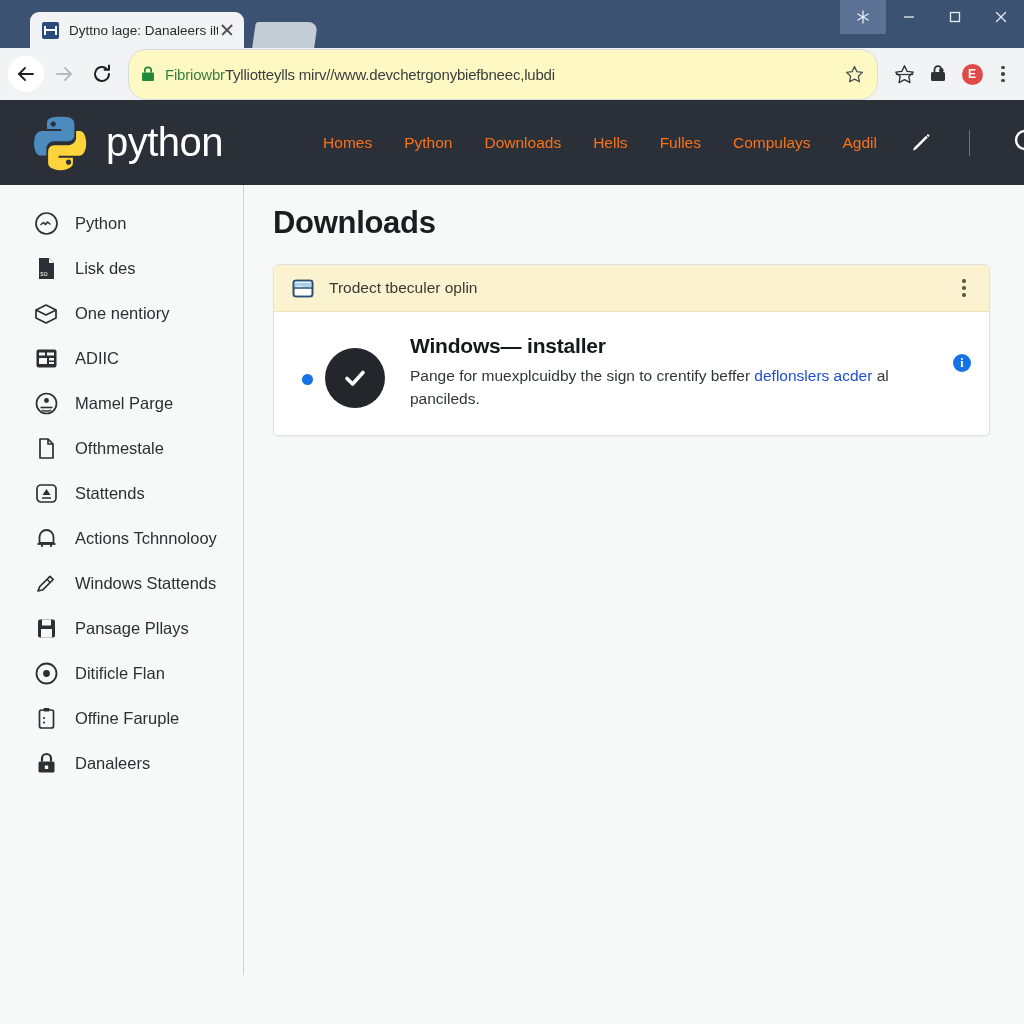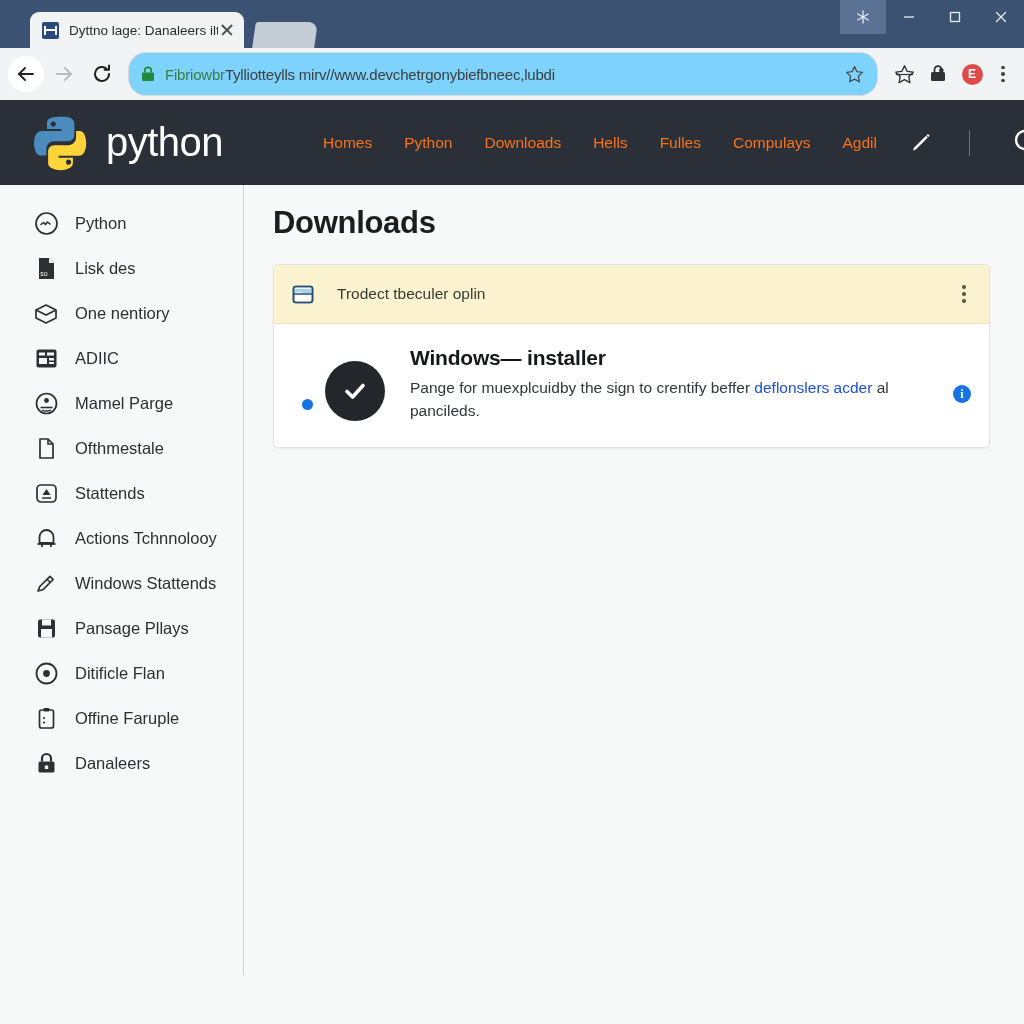--- a/index.html
+++ b/index.html
@@ -116,23 +116,23 @@
     width: 36px; height: 36px;
     display: flex; align-items: center; justify-content: center;
     border-radius: 50%;
     color: #2b2b2b;
   }
   .navbtn.disabled { color: #b6bbc2; }
   .navbtn.back { background: #ffffff; }
 
   .omnibox {
     flex: 1 1 auto;
-    height: 44px;
+    height: 51px;
     margin: 0 8px 0 6px;
-    background: #7dd3fc;
+    background: #fef9c3;
     border: 1px solid #d6d9dd;
     border-radius: 18px;
     display: flex;
     align-items: center;
     padding: 0 12px;
     gap: 10px;
     overflow: hidden;
   }
   .lock { width: 14px; height: 16px; flex: 0 0 14px; }
   .url {
@@ -253,41 +253,41 @@
     background: #ffffff;
     border: 1px solid #e0e2e5;
     border-radius: 5px;
     overflow: hidden;
     box-shadow: 0 1px 2px rgba(0,0,0,.05);
     max-width: 718px;
   }
   .banner {
     background: #fbf3d0;
     border-bottom: 1px solid #eee3b6;
-    height: 59px;
+    height: 47px;
     display: flex;
     align-items: center;
     padding: 0 14px 0 17px;
-    gap: 22px;
+    gap: 14px;
   }
   .banner-text {
     flex: 1 1 auto;
     font-size: 15.5px;
     color: #3a3a32;
   }
   .banner-kebab {
     width: 22px; height: 30px;
     display: flex; flex-direction: column; align-items: center; justify-content: center;
     gap: 3.5px;
   }
   .banner-kebab i { width: 3.4px; height: 3.4px; border-radius: 50%; background: #5e5b45; display:block; }
 
   .row {
     display: flex;
-    align-items: center;
+    align-items: flex-start;
     padding: 22px 18px 24px 16px;
     gap: 0;
   }
   .bullet {
     width: 11px; height: 11px;
     border-radius: 50%;
     background: #1573e6;
     margin: 40px 12px 0 12px;
     flex: 0 0 11px;
   }

